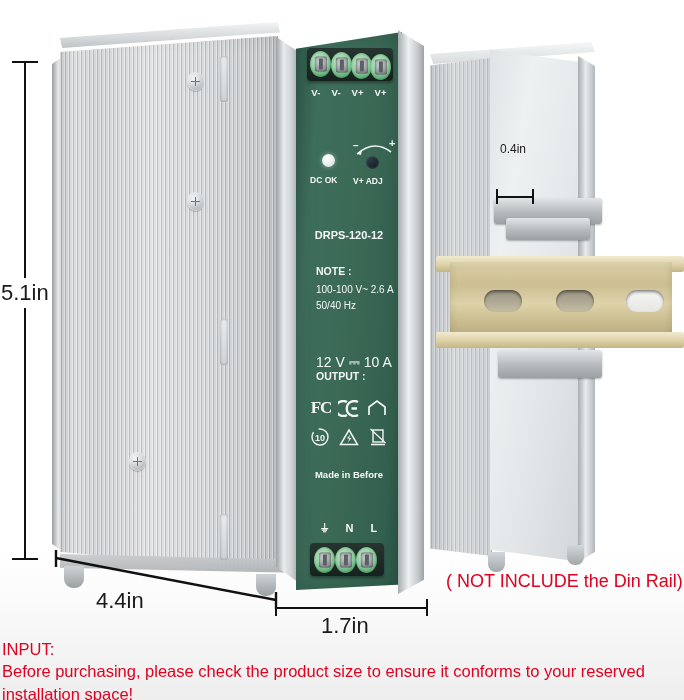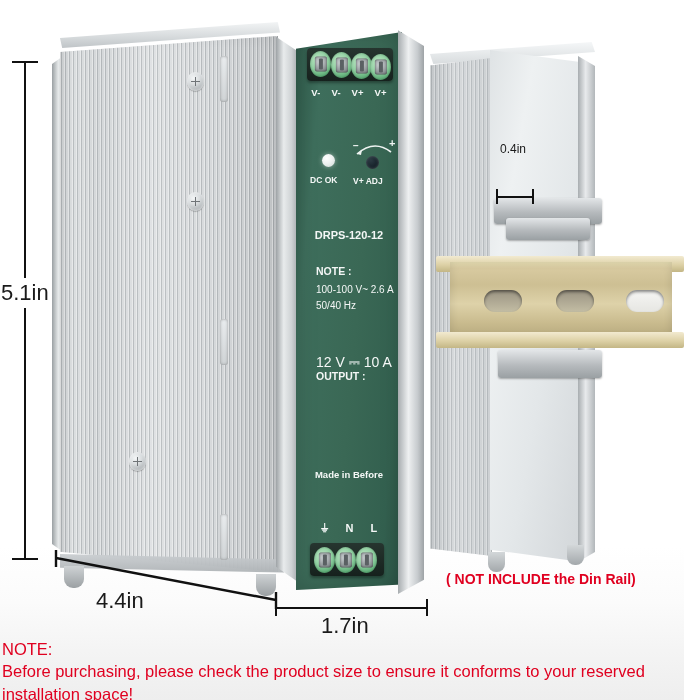--- a/index.html
+++ b/index.html
@@ -191,21 +191,21 @@
     box-shadow:inset 0 2px 3px rgba(0,0,0,.45);
   }
   .din-slot.clear{background:linear-gradient(180deg,#f6f6f4,#e6e6e2);}
   .clip{
     position:absolute;
     background:linear-gradient(180deg,#e3e6e8,#b6babd 55%,#9aa0a3);
     border-radius:3px;box-shadow:0 1px 2px rgba(0,0,0,.3);
   }
   .note-block{position:absolute;left:2px;top:638px;width:660px;color:#e00020;
     font-size:16.5px;line-height:1.35;font-weight:400;}
-  .din-note{position:absolute;left:446px;top:571px;font-size:14px;font-weight:700;color:#e00020;}
+  .din-note{position:absolute;left:446px;top:571px;font-size:18px;font-weight:400;color:#e00020;}
 </style>
 </head>
 <body>
 
 <div id="stage">
 
   <div class="prod-left">
 
     <div class="alu-top"></div>
     <div class="alu-edge-l"></div>
@@ -254,20 +254,45 @@
 
       <div class="face-text lbl-md" style="top:197px;">DRPS-120-12</div>
 
       <div class="lbl-spec" style="position:absolute;left:20px;top:233px;">NOTE :</div>
       <div class="lbl-spec" style="position:absolute;left:20px;top:252px;font-weight:400;font-size:10px;">100-100 V~  2.6 A</div>
       <div class="lbl-spec" style="position:absolute;left:20px;top:268px;font-weight:400;font-size:10px;">50/40 Hz</div>
       <div class="lbl-spec" style="position:absolute;left:20px;top:294px;margin-top:44px;">OUTPUT :</div>
       <div class="lbl-spec" style="position:absolute;left:20px;top:322px;font-weight:400;font-size:14px;">12 V ⎓ 10 A</div>
 
       <div class="certs" style="top:366px;">
+        <div class="cert-row">
+          <span style="font-size:17px;font-weight:800;font-family:'Liberation Serif',serif;letter-spacing:-1px;">FC</span>
+          <svg width="22" height="17" viewBox="0 0 22 17">
+            <path d="M9 2 A7.5 7.5 0 1 0 9 15" fill="none" stroke="#f1f5f4" stroke-width="2.4"></path>
+            <path d="M20 2 A7.5 7.5 0 1 0 20 15 M13.5 8.5 h5.5" fill="none" stroke="#f1f5f4" stroke-width="2.4"></path>
+          </svg>
+          <svg width="20" height="18" viewBox="0 0 20 18">
+            <path d="M2 16 V8 L10 2 L18 8 V16" fill="none" stroke="#f1f5f4" stroke-width="1.7"></path>
+          </svg>
+        </div>
+        <div class="cert-row" style="margin-top:9px;gap:9px;">
+          <svg width="20" height="20" viewBox="0 0 20 20">
+            <circle cx="10" cy="10" r="8" fill="none" stroke="#f1f5f4" stroke-width="1.4" stroke-dasharray="30 6"></circle>
+            <text x="10" y="14" font-size="9" font-weight="700" fill="#f1f5f4" text-anchor="middle" font-family="Liberation Sans">10</text>
+          </svg>
+          <svg width="20" height="18" viewBox="0 0 20 18">
+            <path d="M10 2 L18.5 16.5 H1.5 Z" fill="none" stroke="#f1f5f4" stroke-width="1.5"></path>
+            <path d="M11 6.5 L8 10.5 h2.4 L9 14.5 L12.4 10 H10.2 Z" fill="#f1f5f4"></path>
+          </svg>
+          <svg width="20" height="20" viewBox="0 0 20 20">
+            <rect x="5" y="3" width="10" height="12" fill="none" stroke="#f1f5f4" stroke-width="1.4"></rect>
+            <path d="M3 17.5 h14" stroke="#f1f5f4" stroke-width="1.6"></path>
+            <path d="M2.5 2 L17.5 16" stroke="#f1f5f4" stroke-width="1.4"></path>
+          </svg>
+        </div>
       </div>
 
       <div class="face-text" style="top:437px;font-size:9.5px;font-weight:700;">Made in Before</div>
 
       <div class="face-text" style="top:490px;display:flex;justify-content:center;gap:17px;font-size:11px;font-weight:800;">
         <span>⏚</span>
         <span>N</span>
         <span>L</span>
       </div>
 
@@ -321,17 +346,17 @@
   <div class="dimtext" style="left:321px;top:613px;font-size:22px;">1.7in</div>
 
   <div class="dimline hline" style="left:497px;top:196px;width:37px;"></div>
   <div class="cap" style="left:496px;top:189px;width:2px;height:15px;"></div>
   <div class="cap" style="left:532px;top:189px;width:2px;height:15px;"></div>
   <div class="dimtext" style="left:500px;top:142px;font-size:12px;">0.4in</div>
 
   <div class="din-note">( NOT INCLUDE the Din Rail)</div>
 
   <div class="note-block">
-    <div>NOTE:</div>
+    <div>INPUT:</div>
     <div>Before purchasing, please check the product size to ensure it conforms to your reserved installation space!</div>
   </div>
 
 </div>
 
 </body></html>

